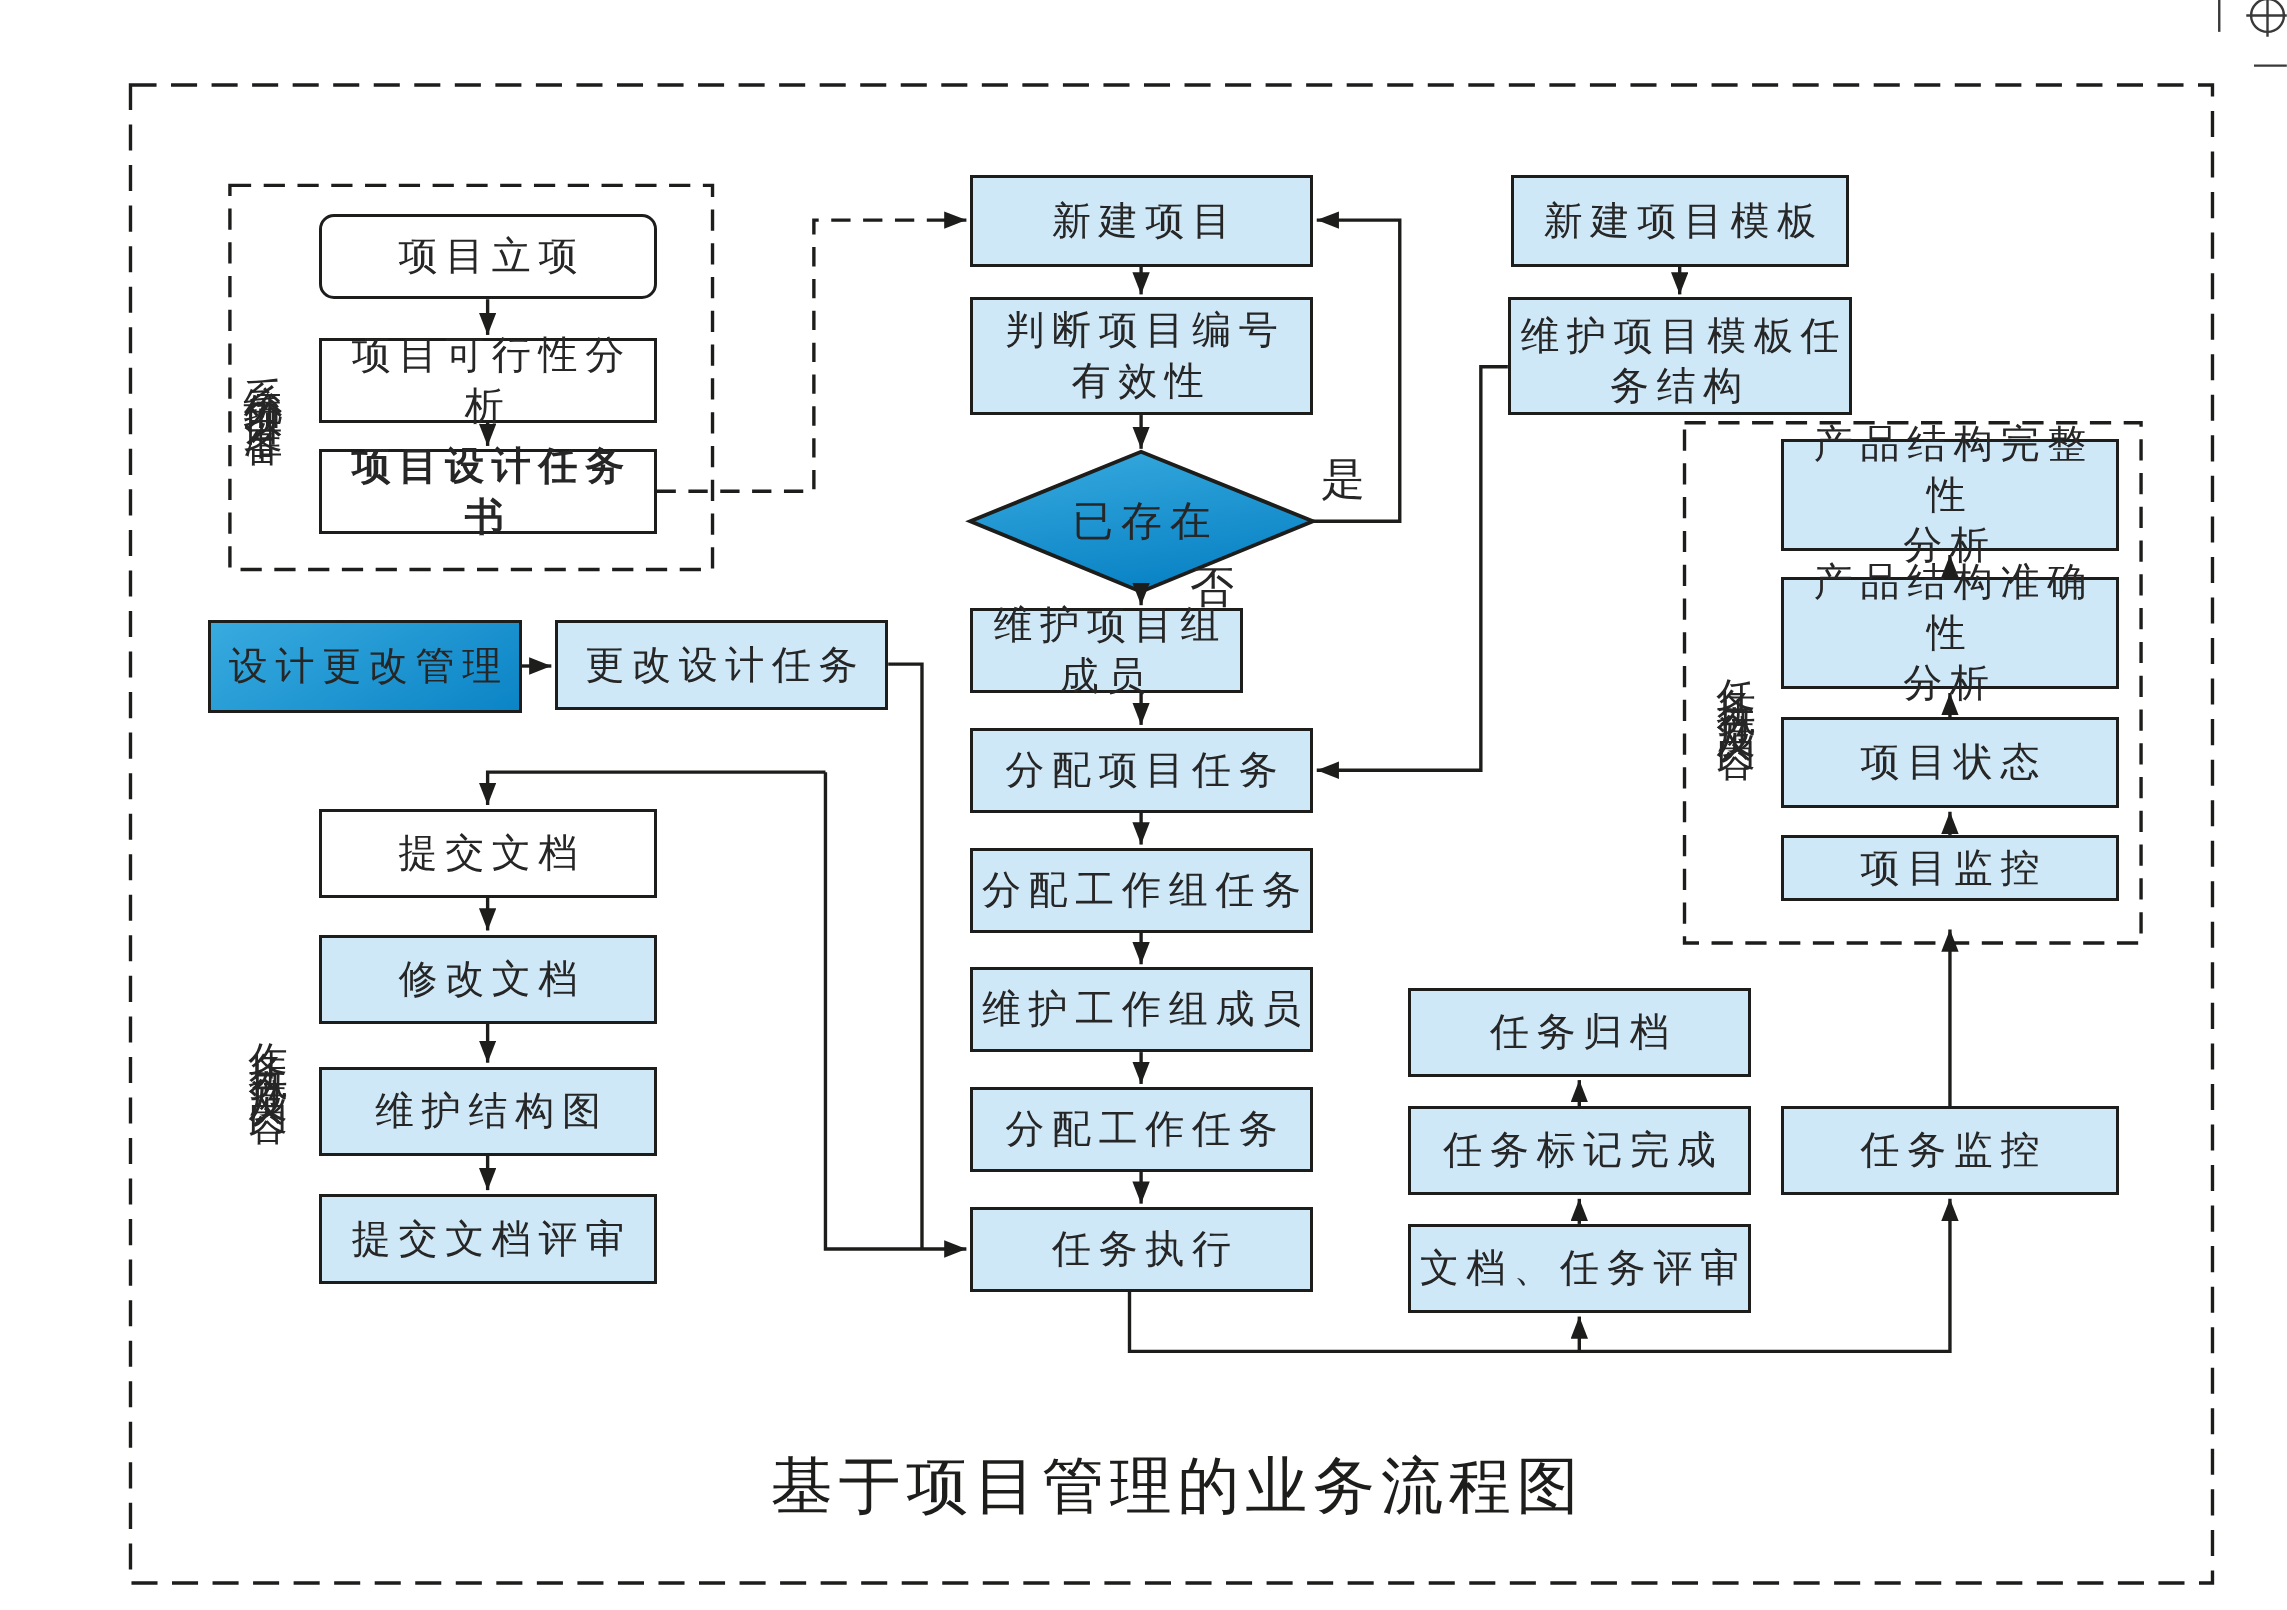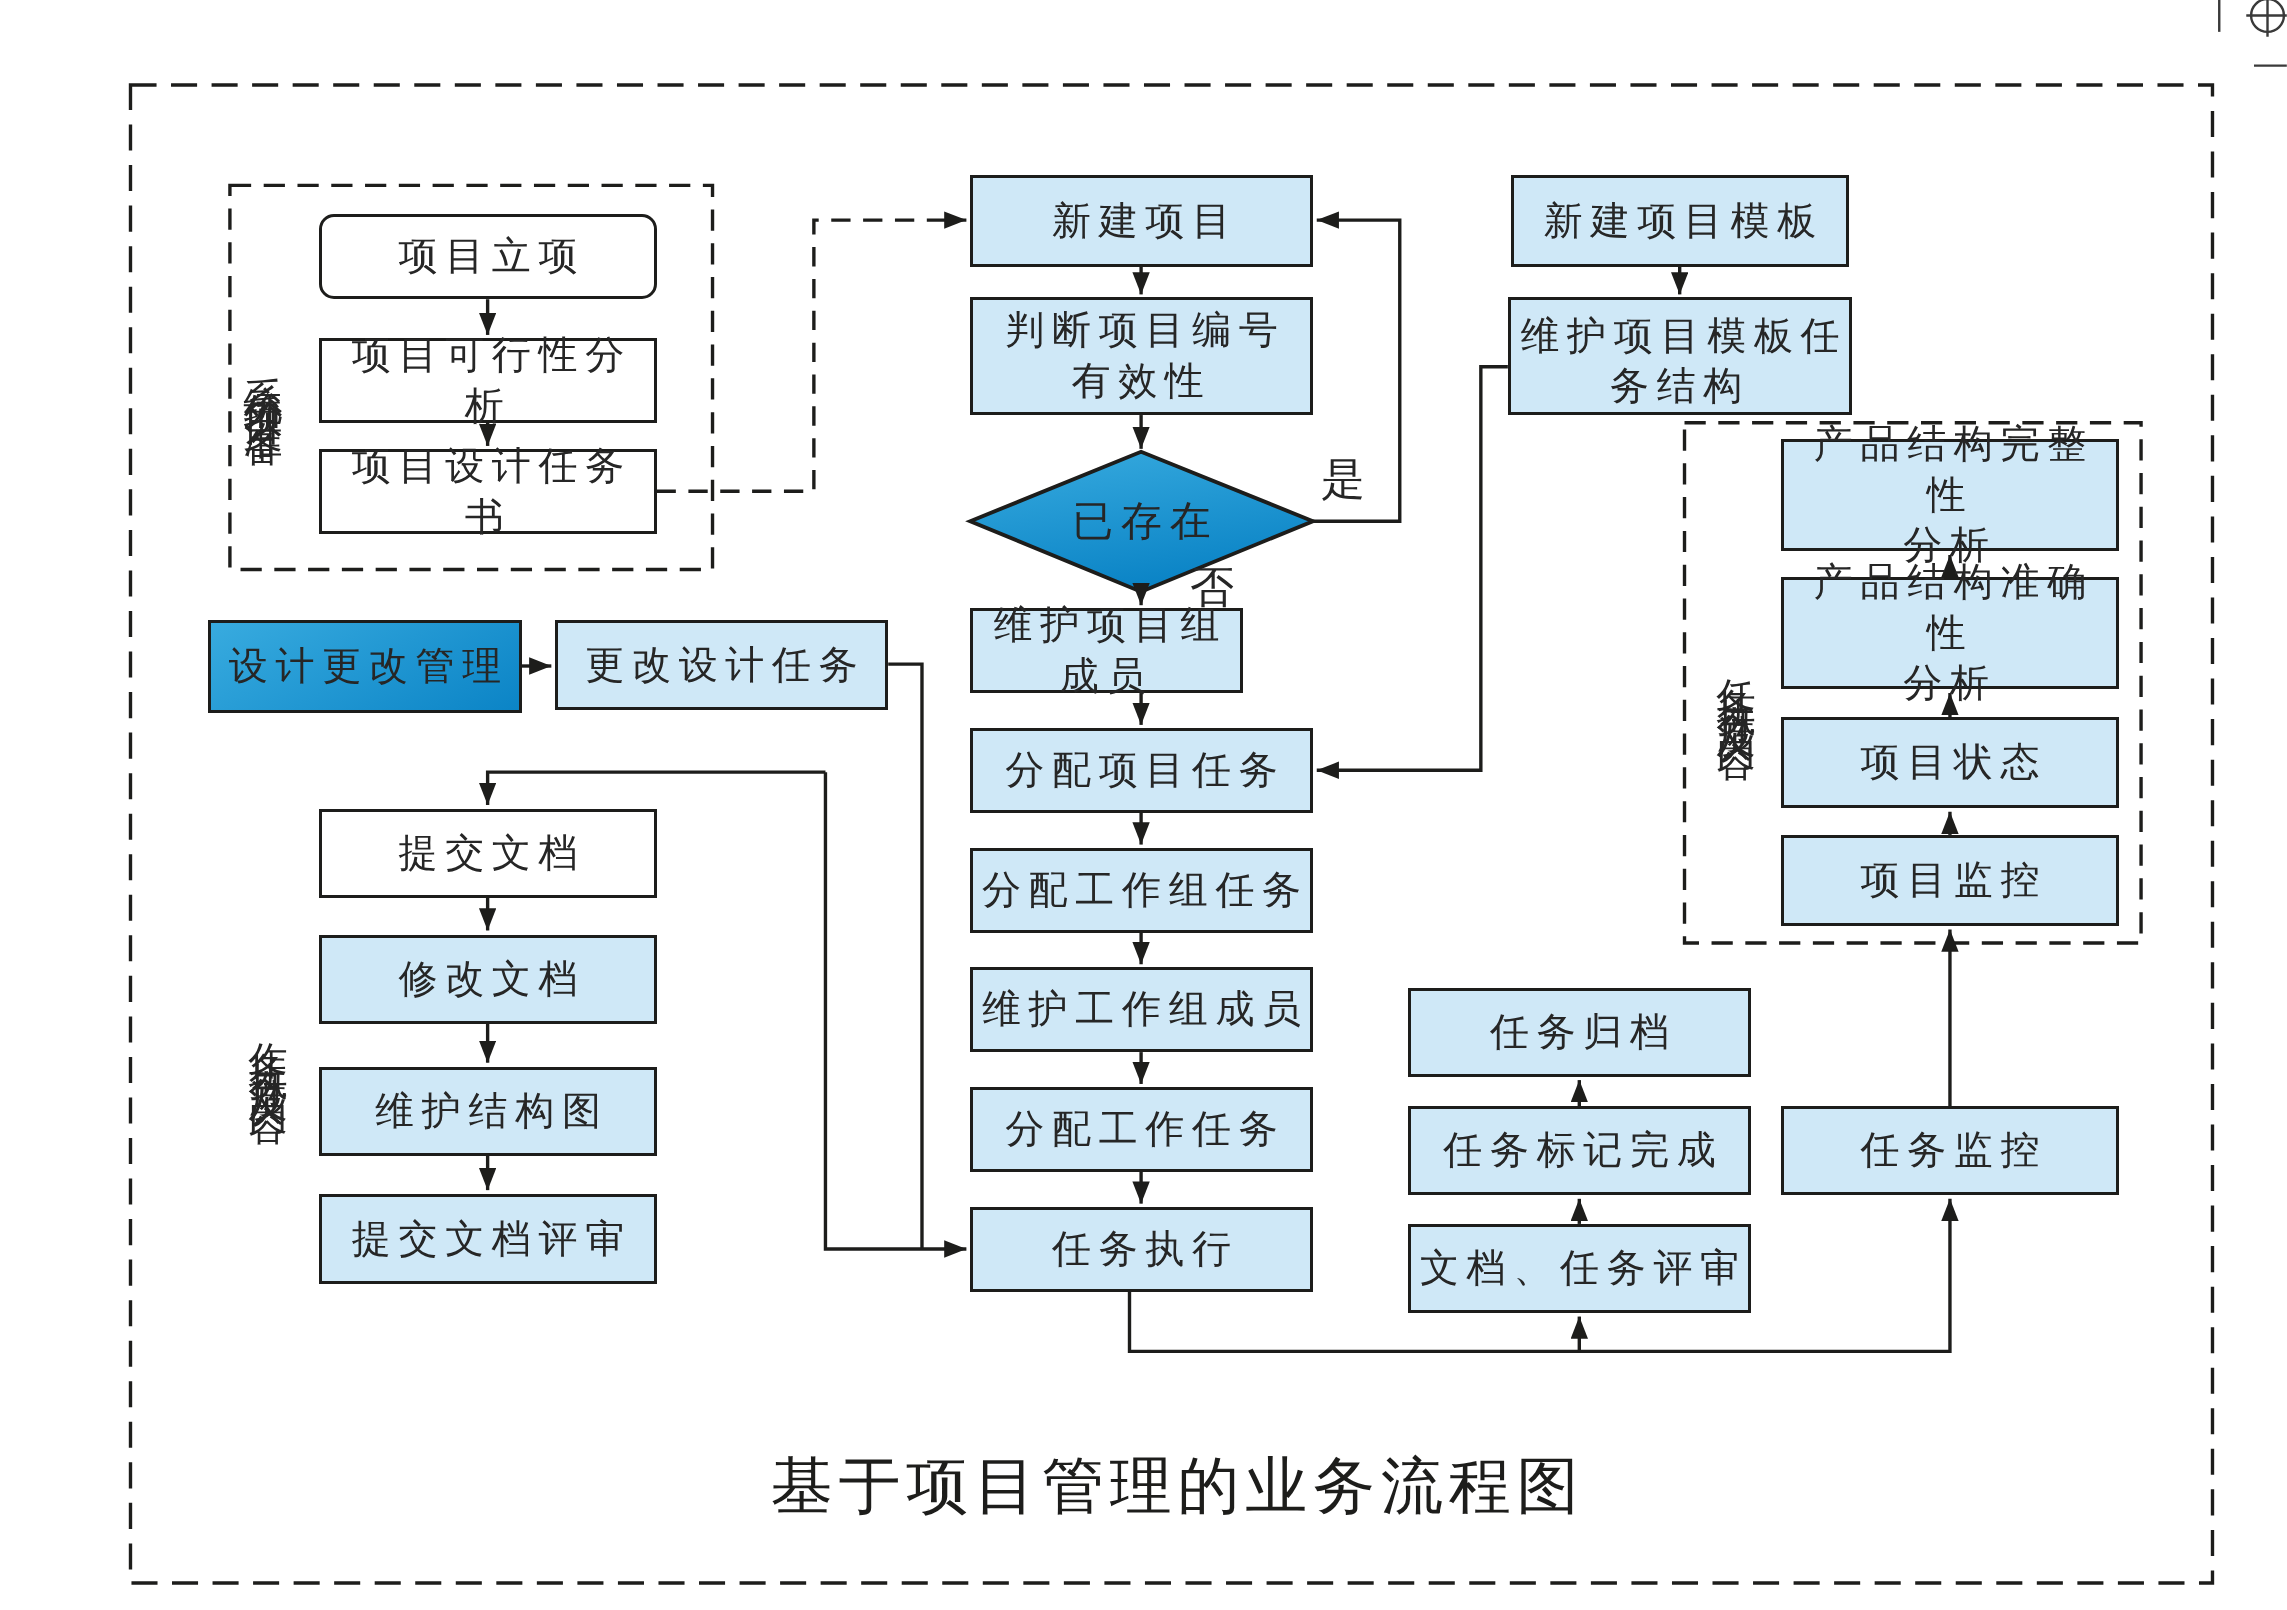--- a/index.html
+++ b/index.html
@@ -90,21 +90,21 @@
   </svg>
 
   <div class="vlabel" style="left:263px;top:376px;">系统外项目准备</div>
   <div class="vlabel" style="left:268px;top:1047px;">作务执行涉及内容</div>
   <div class="vlabel" style="left:1736px;top:683px;">任务执行涉及内容</div>
 
   <div class="box white" style="left:319px;top:214px;width:338px;height:85px;border-radius:15px;">
     <span>项目立项</span></div>
   <div class="box white" style="left:319px;top:338px;width:338px;height:85px;">
     <span>项目可行性分析</span></div>
-  <div class="box white" style="left:319px;top:449px;width:338px;height:85px;">
+  <div class="box white" style="left:319px;top:449px;width:338px;height:85px;font-weight:bold;">
     <span>项目设计任务书</span></div>
 
   <div class="box" style="left:970px;top:175px;width:343px;height:92px;">
     <span>新建项目</span></div>
   <div class="box" style="left:970px;top:297px;width:343px;height:118px;">
     <span>判断项目编号
 有效性</span></div>
 
   <div class="diamond-label" style="left:1021px;top:483px;width:241px;height:77px;">已存在</div>
   <div class="flabel" style="left:1321px;top:450px;">是</div>
@@ -130,21 +130,21 @@
 务结构</span></div>
 
   <div class="box" style="left:1781px;top:439px;width:338px;height:112px;justify-content:center;">
     <span>产品结构完整性
 分析</span></div>
   <div class="box" style="left:1781px;top:577px;width:338px;height:112px;">
     <span>产品结构准确性
 分析</span></div>
   <div class="box" style="left:1781px;top:717px;width:338px;height:91px;">
     <span>项目状态</span></div>
-  <div class="box" style="left:1781px;top:835px;width:338px;height:91px;">
+  <div class="box" style="left:1781px;top:835px;width:338px;height:66px;">
     <span>项目监控</span></div>
 
   <div class="box" style="left:1408px;top:988px;width:343px;height:89px;">
     <span>任务归档</span></div>
   <div class="box" style="left:1408px;top:1106px;width:343px;height:89px;">
     <span>任务标记完成</span></div>
   <div class="box" style="left:1408px;top:1224px;width:343px;height:89px;">
     <span>文档、任务评审</span></div>
   <div class="box" style="left:1781px;top:1106px;width:338px;height:89px;">
     <span>任务监控</span></div>

